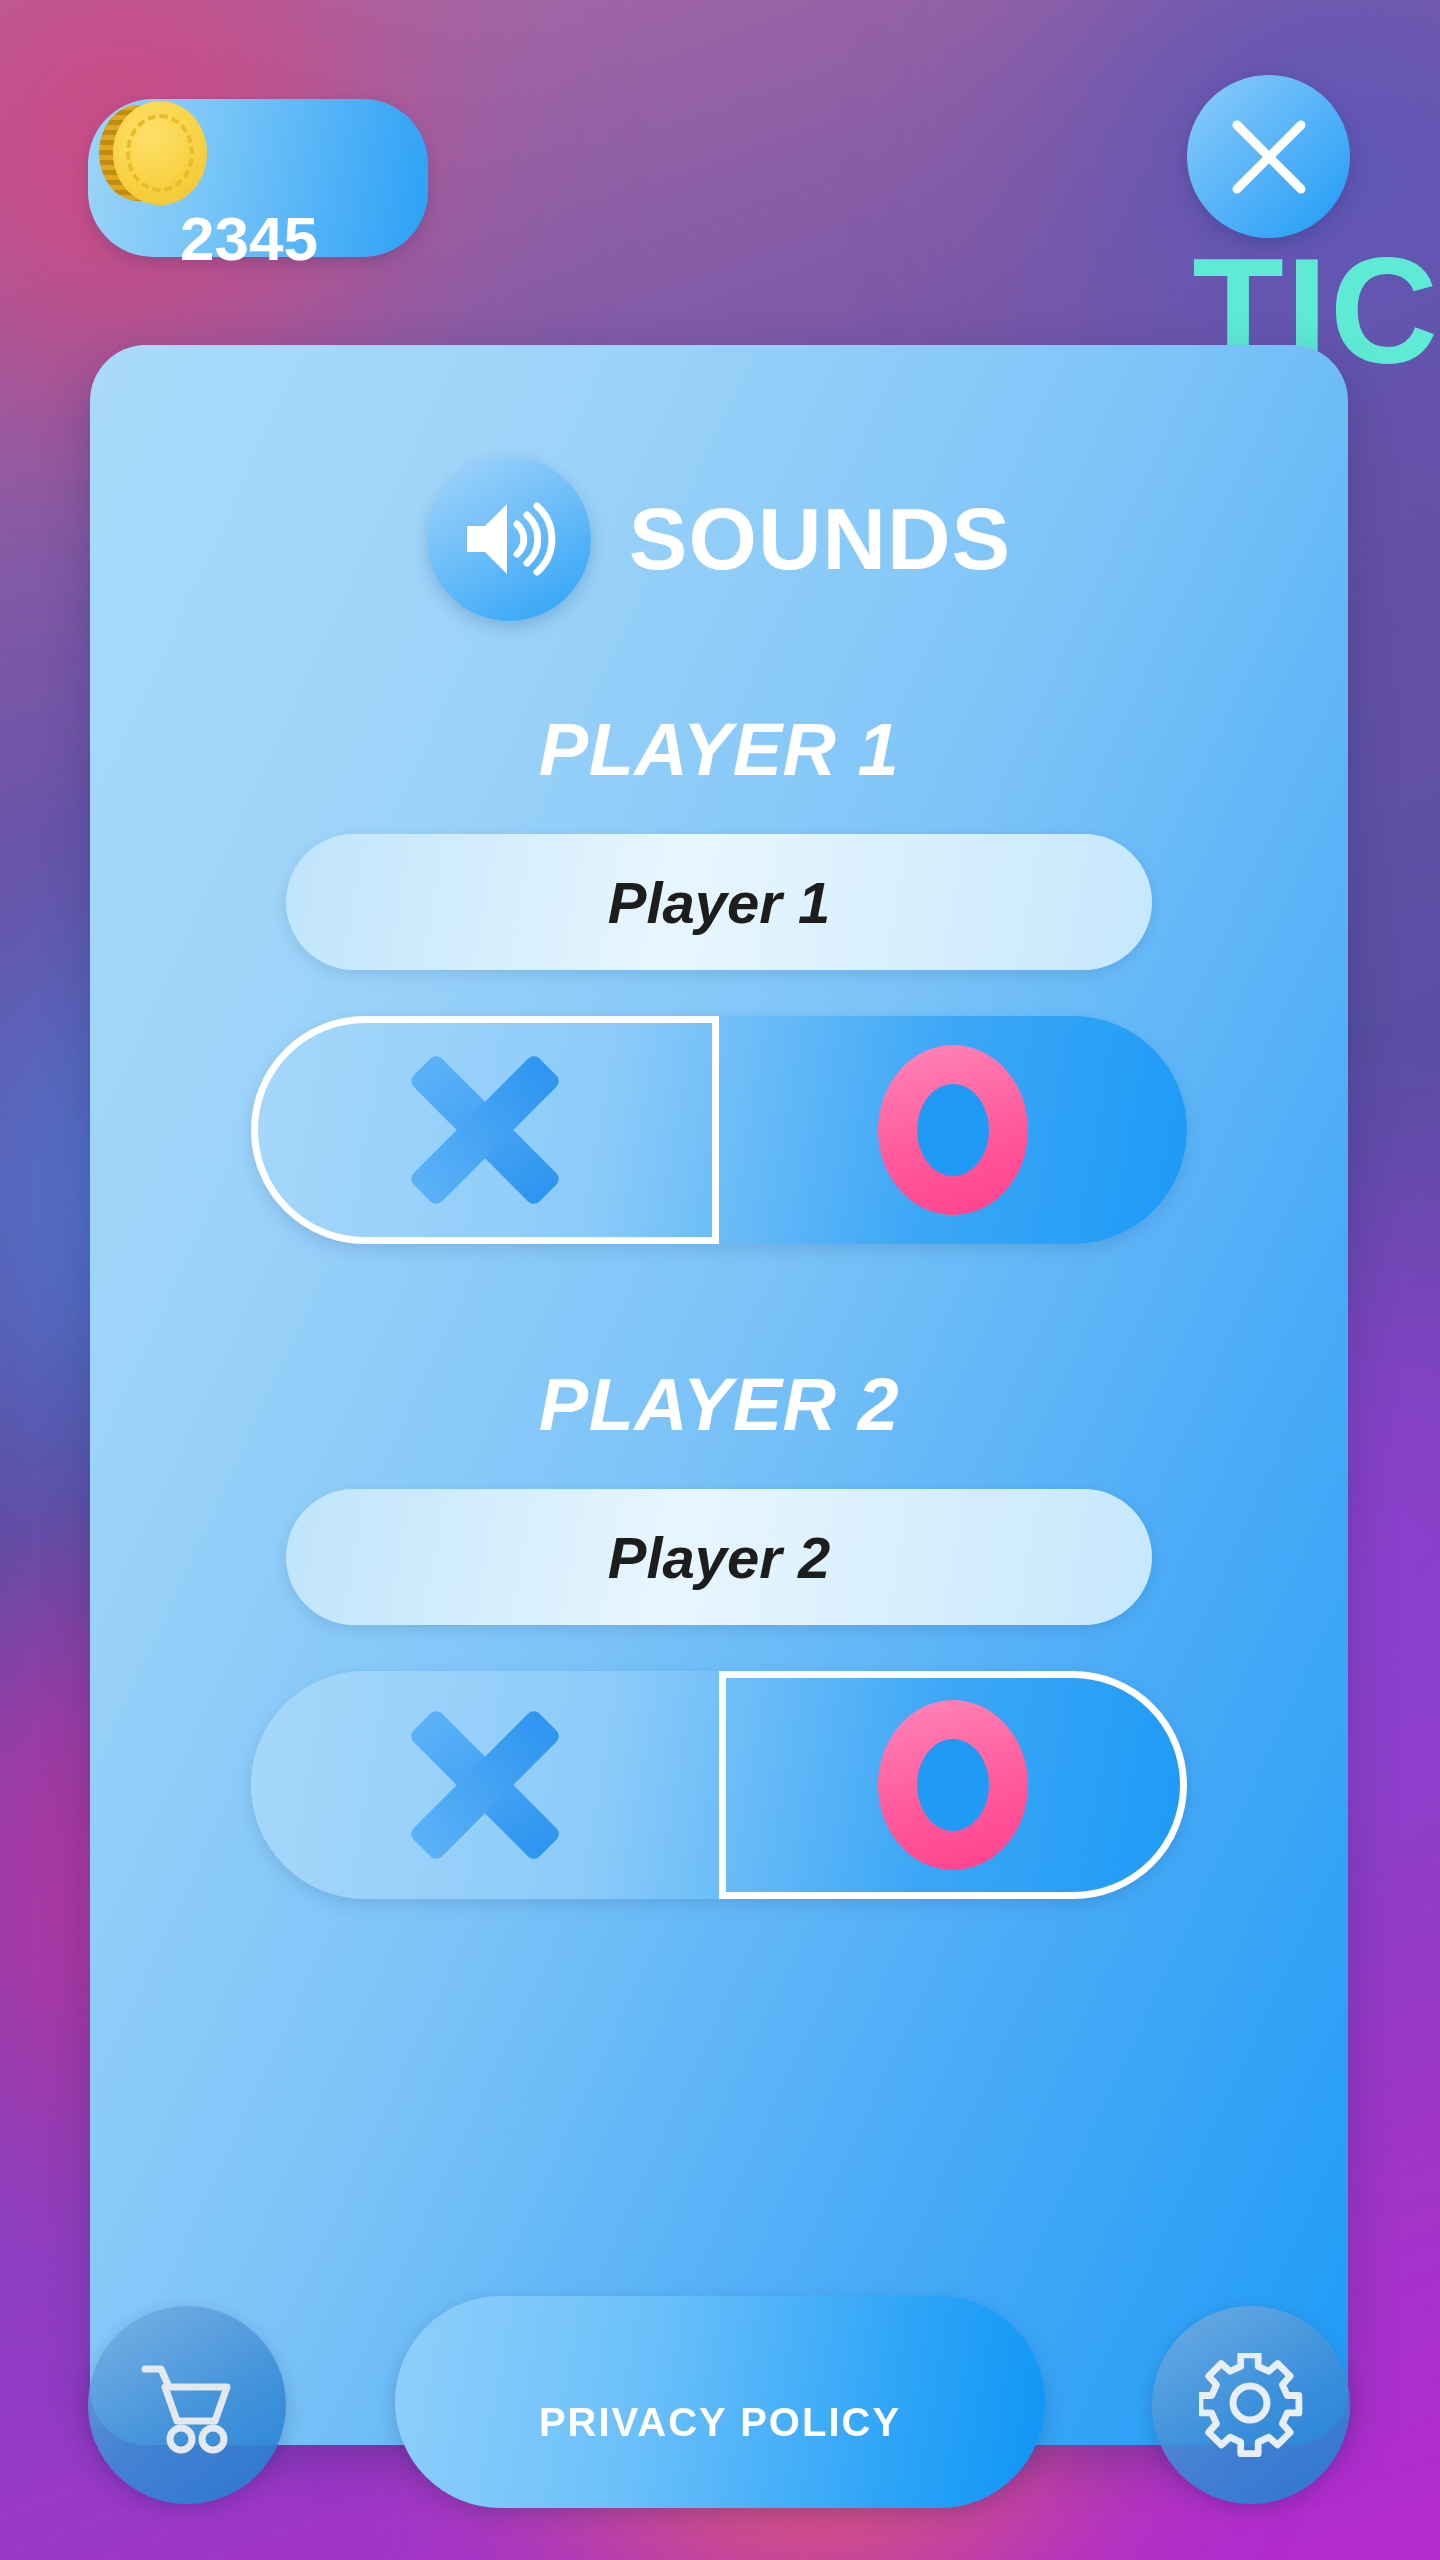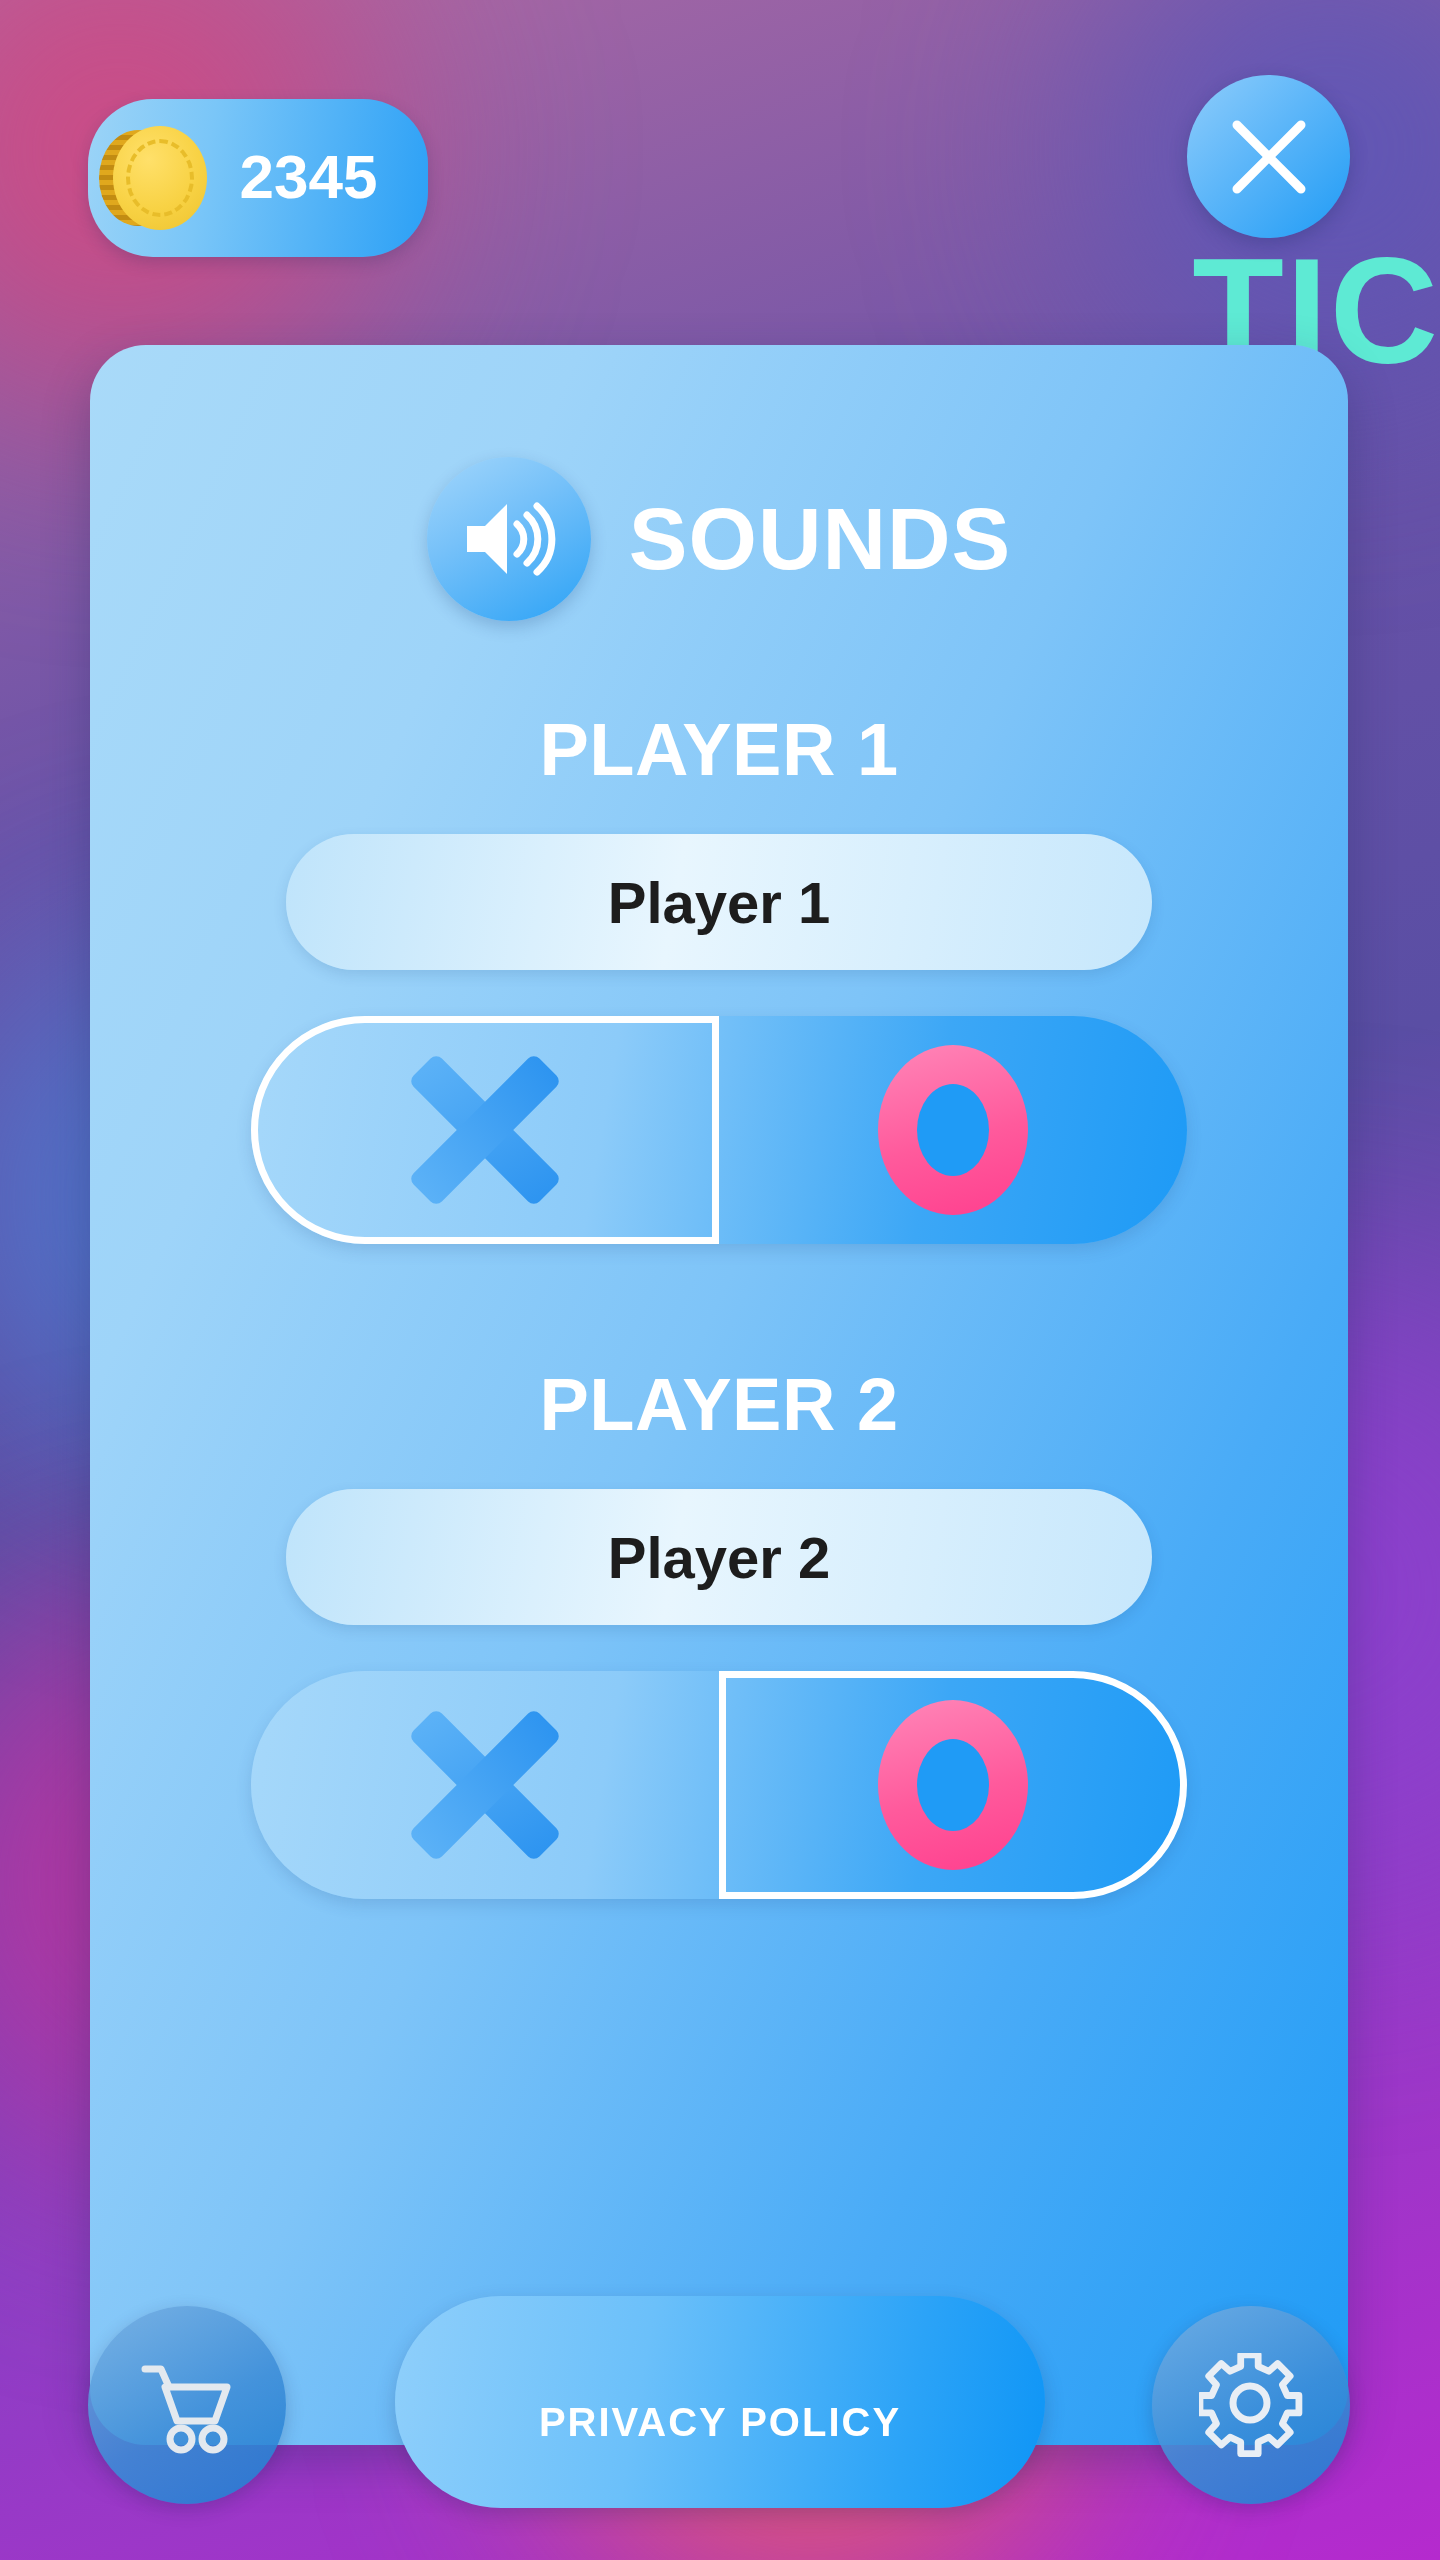--- a/index.html
+++ b/index.html
@@ -41,21 +41,21 @@
     font-size:150px; font-weight:bold; letter-spacing:2px;
     color:#5eead4; line-height:1;
   }
 
   
   .coin-pill {
     position:absolute; left:88px; top:99px; width:340px; height:158px;
     border-radius:65px;
     background:linear-gradient(100deg,#9cd4f7 0%, #7ac6f8 35%, #2ba0f6 100%);
     box-shadow:0 6px 16px rgba(30,40,90,0.22);
-    display:flex; align-items:center;
+    display:flex; flex-direction:column;
   }
   .coin {
     position:relative; width:108px; height:108px; margin-left:11px; flex:0 0 auto;
   }
   .coin-back {
     position:absolute; left:0; top:6px; width:78px; height:96px;
     border-radius:50%;
     background:repeating-linear-gradient(180deg,#e0a81d 0px,#e0a81d 5px,#c28c12 5px,#c28c12 10px);
   }
   .coin-face {
@@ -102,21 +102,21 @@
     background:linear-gradient(150deg,#a2d6fb 0%, #76c1f9 40%, #2ba2f6 100%);
     box-shadow:0 6px 16px rgba(25,60,120,0.22);
     display:flex; align-items:center; justify-content:center;
   }
   .modal-title {
     color:#fff; font-size:88px; font-weight:bold; letter-spacing:1px;
     line-height:1;
   }
 
   
-  .player-block { margin-top:86px; }
+  .player-block { margin-top:86px;font-style:italic; }
   .player-block.second { margin-top:118px; }
   .player-label {
     text-align:center; color:#fff;
     font-size:74px; font-weight:bold; letter-spacing:0.5px;
   }
   .name-field {
     margin:42px auto 0; width:866px; height:136px;
     border-radius:68px;
     background:linear-gradient(100deg,#bfe4fb 0%, #e8f6fe 45%, #c6e7fc 100%);
     box-shadow:0 5px 14px rgba(30,70,130,0.14);

